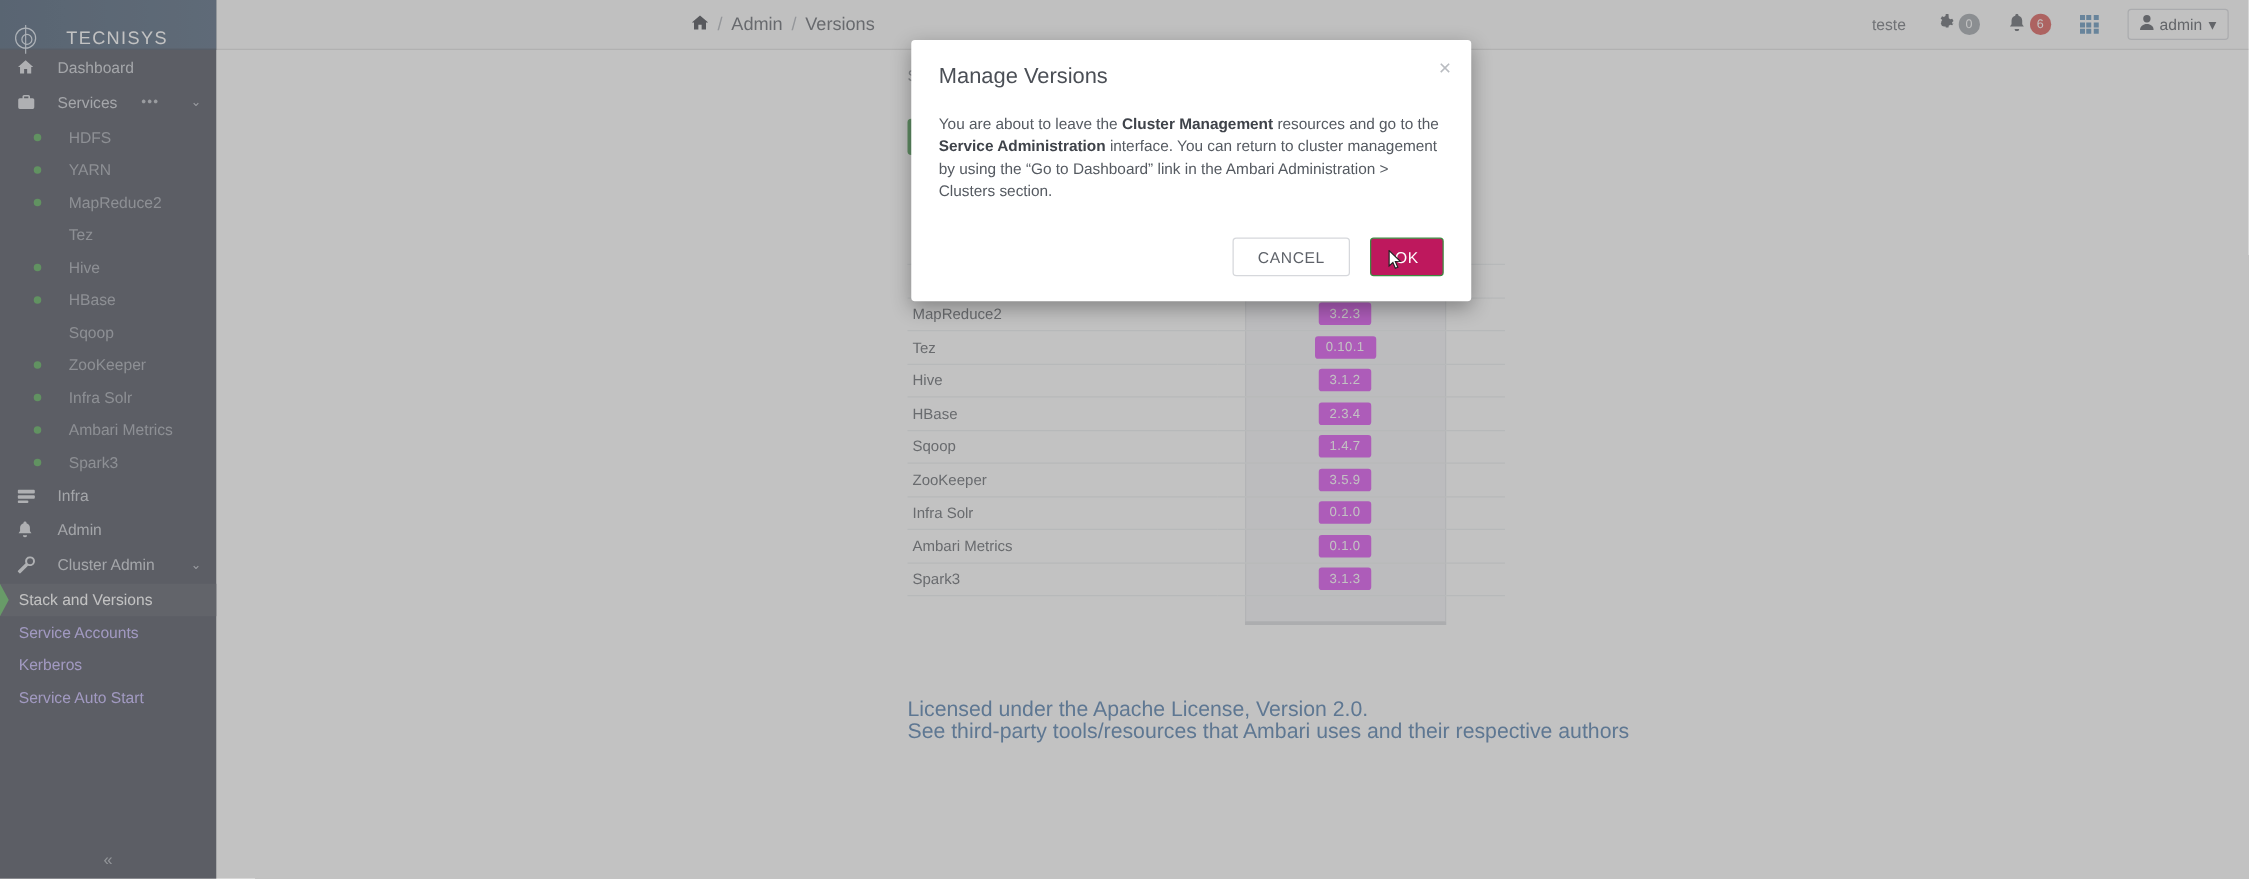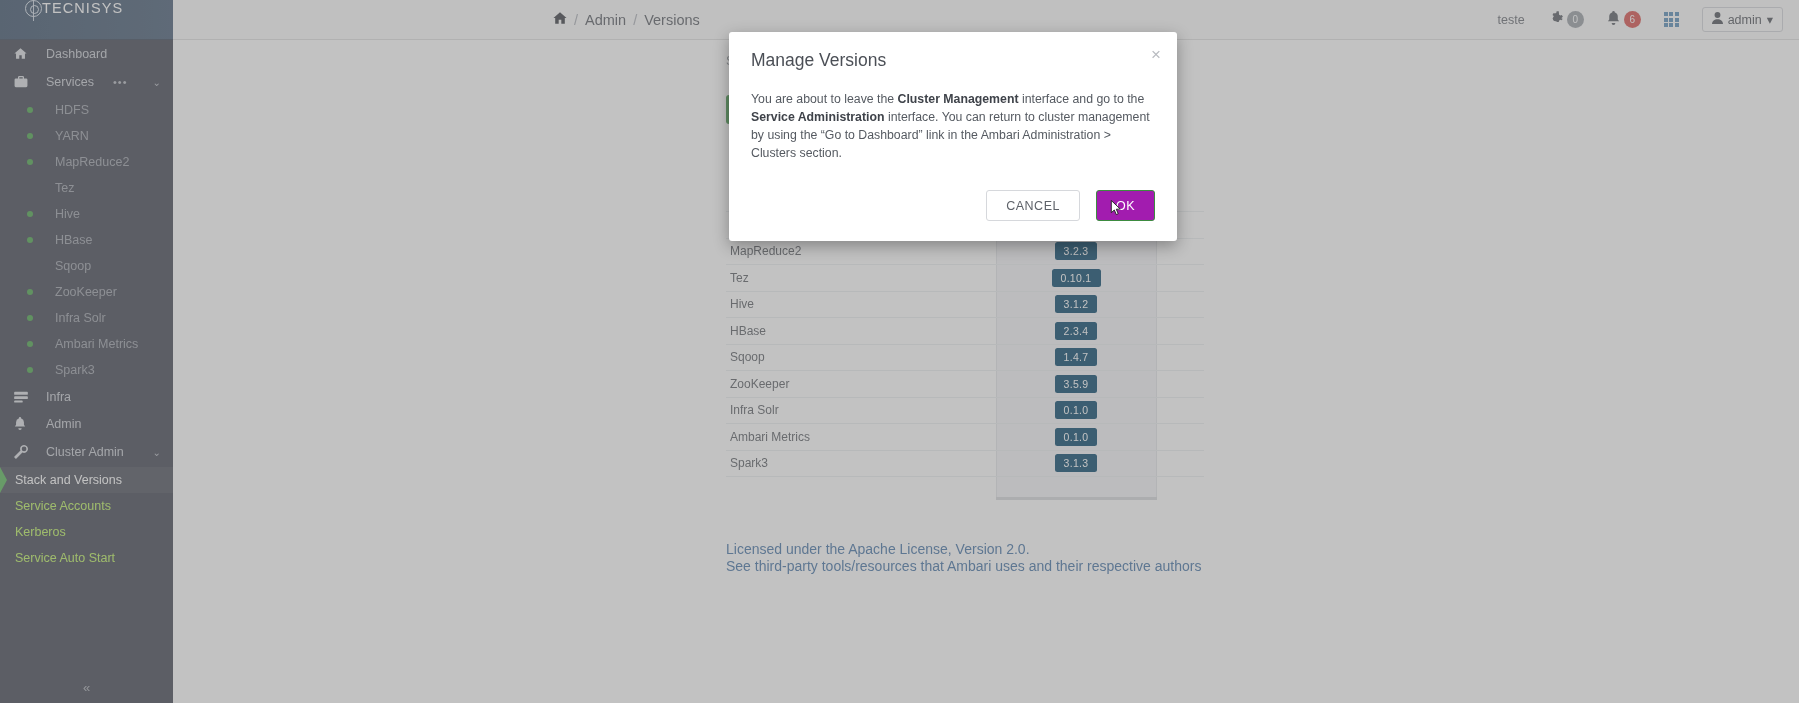--- a/index.html
+++ b/index.html
@@ -18,22 +18,22 @@
     position: absolute; left: 0; top: 0;
     width: 173px; height: 703px;
     background: #464a56;
     color: #c3c6cc;
     font-size: 12.5px;
     z-index: 5;
   }
   #sidebar-logo {
     height: 40px;
     background: linear-gradient(to right, #41566e, #4b6078);
-    display: flex; align-items: flex-start; gap: 0;
-    padding-left: 25px;
+    display: flex; align-items: flex-end; gap: 24px;
+    padding-left: 12px;
     color: #ffffff;
     font-size: 14.5px;
     letter-spacing: 1.1px;
     border-bottom: 1px solid #3c4a5c;
   }
   .logo-mark {
     width: 17px; height: 17px;
     border: 1.6px solid #d9e2ec; border-radius: 50%;
     position: relative; flex: 0 0 auto;
   }
@@ -64,21 +64,21 @@
     padding-left: 27px; color: #9fa3ac; height: 26px;
   }
   .nav-item.sub .dot {
     width: 6px; height: 6px; border-radius: 50%;
     background: #4fa84f; margin-right: 9px; flex: 0 0 6px;
   }
   .nav-item.sub .dot.none { background: transparent; }
   .nav-item .caret { margin-left: auto; margin-right: 12px; font-size: 10px; color: #b6bac2; }
   .nav-item .ellip { margin-left: auto; margin-right: 6px; font-size: 11px; color: #b6bac2; letter-spacing: 1px; }
   .nav-item.group-header { height: 30px; }
-  .nav-item.admin-sub { padding-left: 15px; color: #bef264; height: 26px; }
+  .nav-item.admin-sub { padding-left: 15px; color: #c4b5fd; height: 26px; }
   .nav-item.admin-sub.active {
     background: #50545f; color: #ffffff;
   }
   .nav-item.admin-sub.active::before {
     content: ""; position: absolute; left: 0; top: 0;
     width: 0; height: 0;
     border-top: 13px solid transparent;
     border-bottom: 13px solid transparent;
     border-left: 7px solid #5cb85c;
   }
@@ -182,32 +182,32 @@
     border-bottom: 1px solid #eceef0;
   }
   #versions-table td.pad { width: 48px; border-bottom: 1px solid #eceef0; }
   #versions-table tr.header td { border-bottom: none; height: 36px; }
   #versions-table tr.header td.col { border-bottom: none; }
   #versions-table tr.foot td { height: 22px; border-bottom: none; }
   #versions-table tr.foot td.col {
     border-bottom: 3px solid #d7d9dd;
   }
   .chip {
-    display: inline-block; background: #0c4a6e; color: #fff;
+    display: inline-block; background: #d946ef; color: #fff;
     border-radius: 2.5px; font-size: 10.5px;
     padding: 3px 9px; min-width: 40px; letter-spacing: .3px;
   }
   .chip.current {
     background: #4a8b4e; font-size: 12px; padding: 5px 12px; letter-spacing: .5px;
   }
 
   
   #footer {
-    position: absolute; left: 553px; bottom: 128px;
-    font-size: 14px; line-height: 17px;
+    position: absolute; left: 553px; bottom: 110px;
+    font-size: 17px; line-height: 17px;
   }
   #footer a { color: #4a77a8; text-decoration: none; display: block; cursor: pointer; }
 
   
   #overlay {
     position: absolute; left: 0; top: 0; width: 1799px; height: 703px;
     background: rgba(120,120,120,.45);
     z-index: 20;
   }
   #modal {
@@ -236,21 +236,21 @@
   #modal-footer {
     padding: 26px 22px 20px 22px;
     display: flex; justify-content: flex-end; gap: 16px;
   }
   .m-btn {
     font-size: 12.5px; letter-spacing: .5px;
     border-radius: 3px; height: 31px; padding: 0 19px;
     cursor: pointer; font-family: "Liberation Sans", sans-serif;
   }
   #cancel-btn { background: #fff; border: 1px solid #d6d8dc; color: #5e6269; }
-  #ok-btn { background: #a21caf; border: 1px solid #3d8b40; color: #fff; position: relative; }
+  #ok-btn { background: #be185d; border: 1px solid #3d8b40; color: #fff; position: relative; }
   #cursor {
     position: absolute; left: 13px; top: 9px;
     width: 12px; height: 16px; pointer-events: none;
   }
 </style>
 </head>
 <body>
 
 <div id="app">
 
@@ -554,21 +554,21 @@
   </div>
 
   <div id="overlay"></div>
 
   <div id="modal">
     <div id="modal-header">
       <div id="modal-title">Manage Versions</div>
       <div id="modal-close">×</div>
     </div>
     <div id="modal-body">
-      <span>You are about to leave the </span><b>Cluster Management</b><span> interface and go to the </span><b>Service Administration</b><span> interface. You can return to cluster management by using the “Go to Dashboard” link in the Ambari Administration &gt; Clusters section.</span>
+      <span>You are about to leave the </span><b>Cluster Management</b><span> resources and go to the </span><b>Service Administration</b><span> interface. You can return to cluster management by using the “Go to Dashboard” link in the Ambari Administration &gt; Clusters section.</span>
     </div>
     <div id="modal-footer">
       <button id="cancel-btn" class="m-btn">CANCEL</button>
       <button id="ok-btn" class="m-btn">
         <span>OK</span>
         <svg id="cursor" viewBox="0 0 12 17">
           <path d="M1 0.5 1 13.5 4.2 10.6 6.3 15.5 8.4 14.6 6.3 9.8 10.5 9.6z" fill="#ffffff" stroke="#222222" stroke-width="1"></path>
         </svg>
       </button>
     </div>

